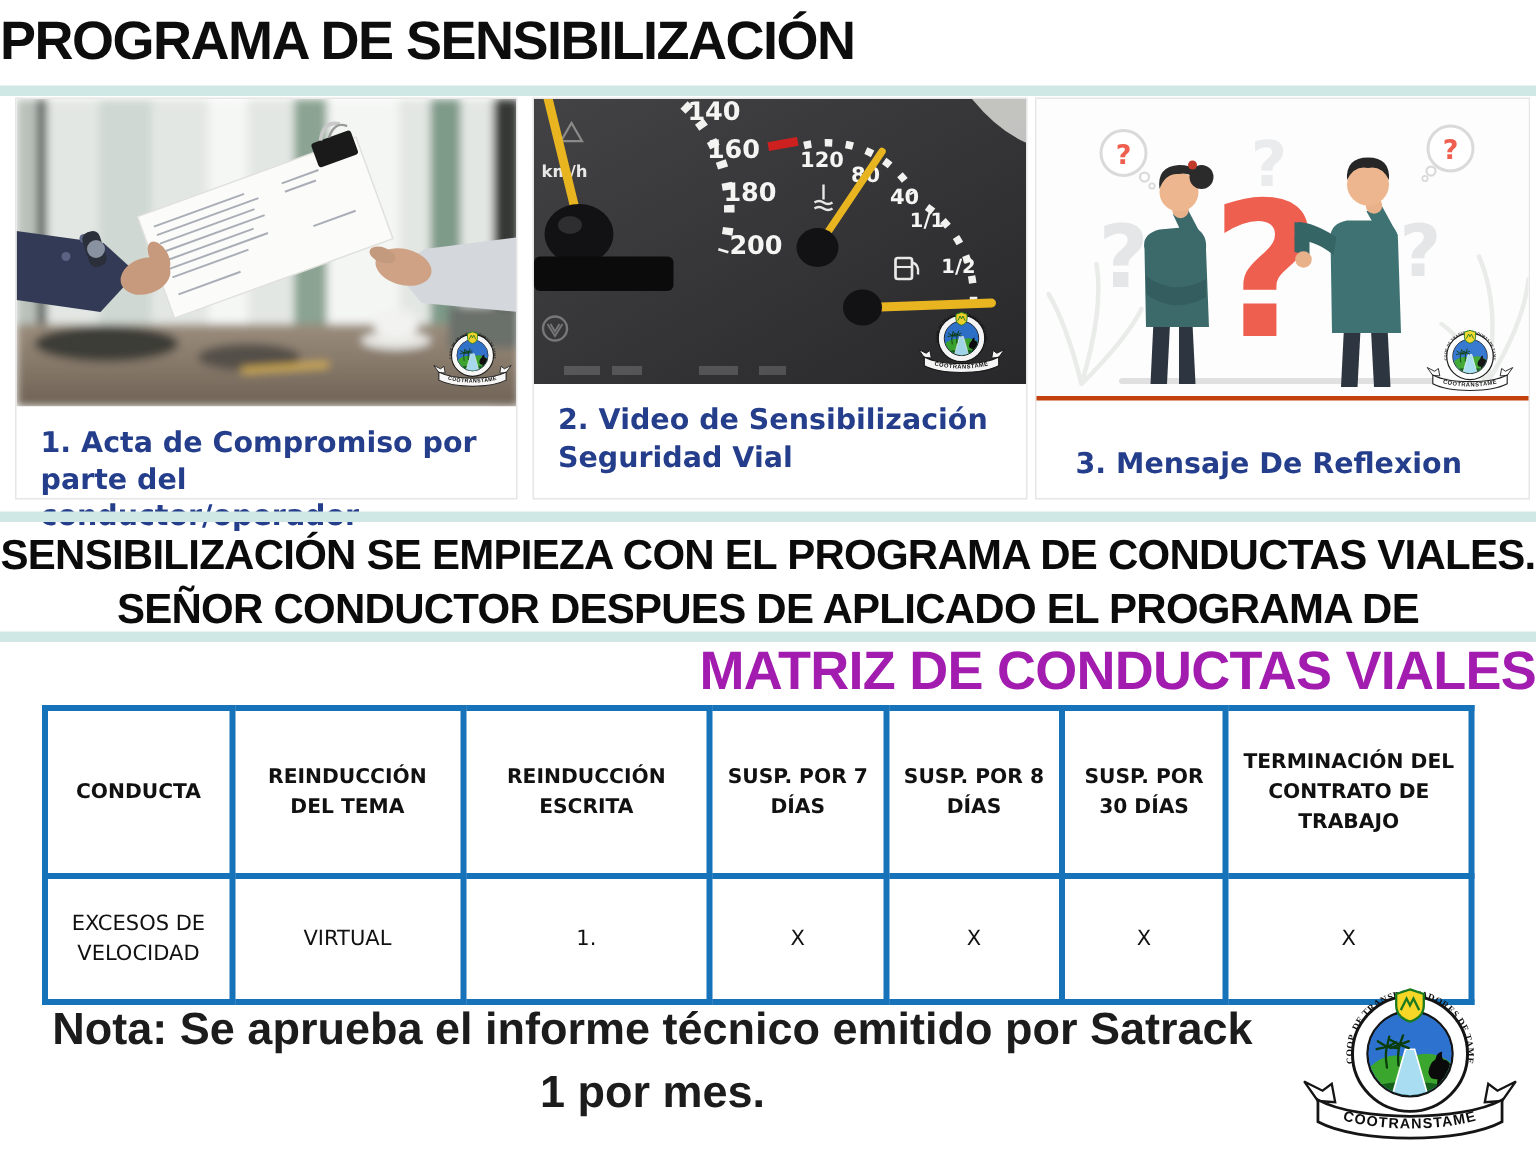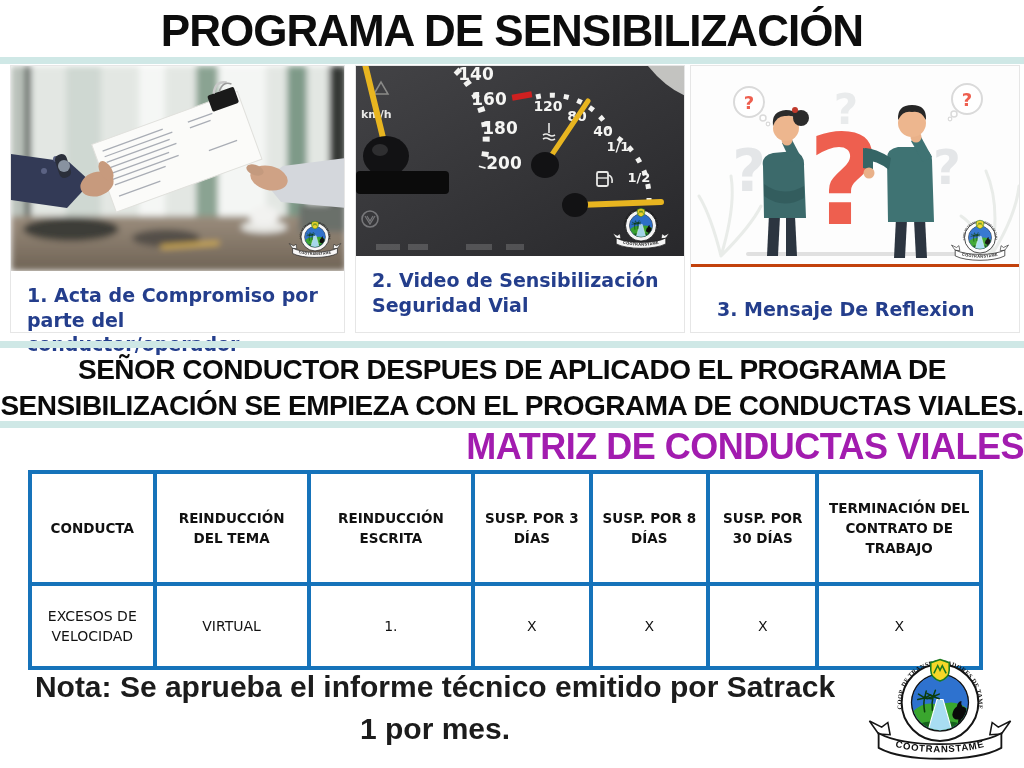--- a/index.html
+++ b/index.html
@@ -3,22 +3,22 @@
 <meta charset="utf-8">
 <style>
   html,body{margin:0;padding:0;}
   body{
     width:1024px;height:768px;position:relative;overflow:hidden;
     background:#ffffff;font-family:"Liberation Sans",sans-serif;
   }
   .abs{position:absolute;}
   
   .page-title{
-    top:6px;left:0;width:1024px;text-align:center;
-    font-size:44px;font-weight:800;letter-spacing:-1px;color:#0d0d0d;
+    top:6px;left:0;width:1024px;
+    font-size:36px;font-weight:800;letter-spacing:-1px;color:#0d0d0d;
     font-family:"Liberation Sans",sans-serif;
   }
   .band{left:0;width:1024px;height:7px;background:#cfe8e6;}
   
   .card{background:#fff;border:1px solid #e6e6e6;box-sizing:border-box;}
   .card .imgwrap{width:100%;overflow:hidden;position:relative;}
   .card svg{display:block;}
   .caption{
     font-family:"DejaVu Sans",sans-serif;font-weight:700;
     font-size:19px;line-height:1.3;color:#243e8c;padding:12px 16px 0 16px;
@@ -303,22 +303,22 @@
           <use href="#coop-logo" x="258" y="152" width="62" height="46"></use>
         </g>
     </svg>
   </div>
   <div class="caption">3. Mensaje De Reflexion</div>
 </div>
 
 <div class="abs band" style="top:341px"></div>
 
 <div class="abs banner">
+  <div>SENSIBILIZACIÓN SE EMPIEZA CON EL PROGRAMA DE CONDUCTAS VIALES.</div>
   <div>SEÑOR CONDUCTOR DESPUES DE APLICADO EL PROGRAMA DE</div>
-  <div>SENSIBILIZACIÓN SE EMPIEZA CON EL PROGRAMA DE CONDUCTAS VIALES.</div>
 </div>
 
 <div class="abs band" style="top:421px"></div>
 
 <div class="abs matrix-title">MATRIZ DE CONDUCTAS VIALES</div>
 
 <div class="abs table-wrap">
   <table>
     <colgroup>
       <col style="width:13.1%">
@@ -327,21 +327,21 @@
       <col style="width:12.35%">
         <col style="width:12.35%">
         <col style="width:11.5%">
       <col style="width:17.2%">
     </colgroup>
     <thead>
       <tr>
         <th>CONDUCTA</th>
         <th>REINDUCCIÓN DEL TEMA</th>
         <th>REINDUCCIÓN ESCRITA</th>
-        <th>SUSP. POR 3 DÍAS</th>
+        <th>SUSP. POR 7 DÍAS</th>
         <th>SUSP. POR 8 DÍAS</th>
         <th>SUSP. POR 30 DÍAS</th>
         <th>TERMINACIÓN DEL CONTRATO DE TRABAJO</th>
       </tr>
     </thead>
     <tbody>
       <tr>
         <td>EXCESOS DE VELOCIDAD</td>
         <td>VIRTUAL</td>
         <td>1.</td>

